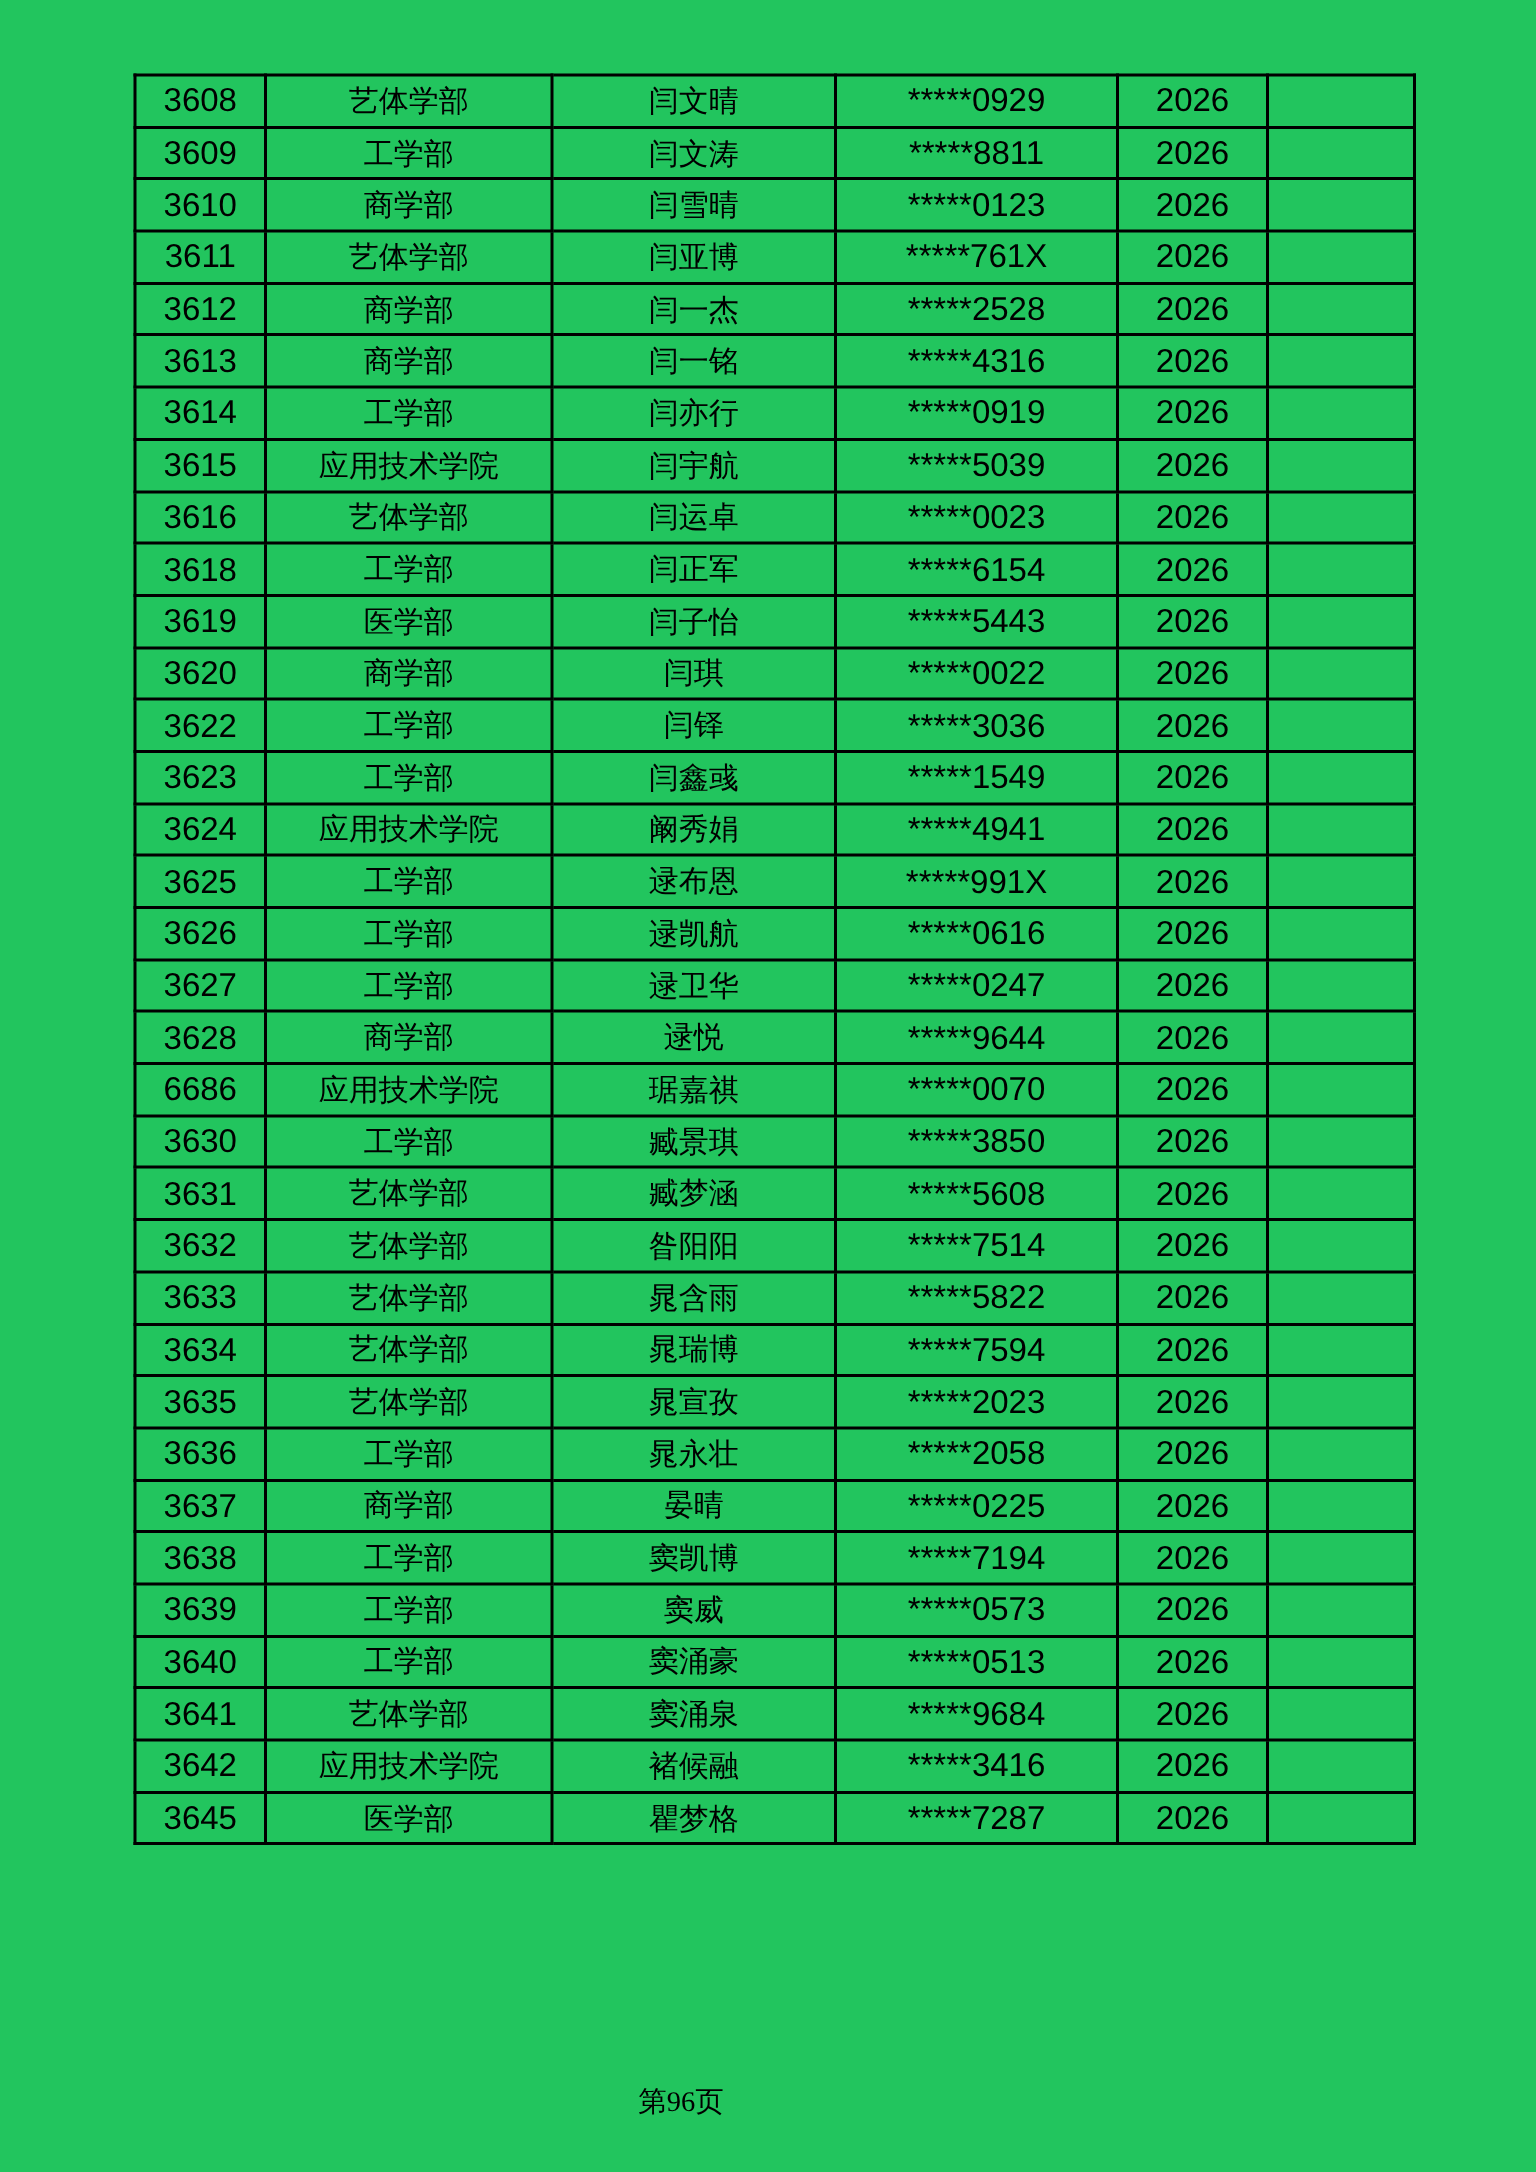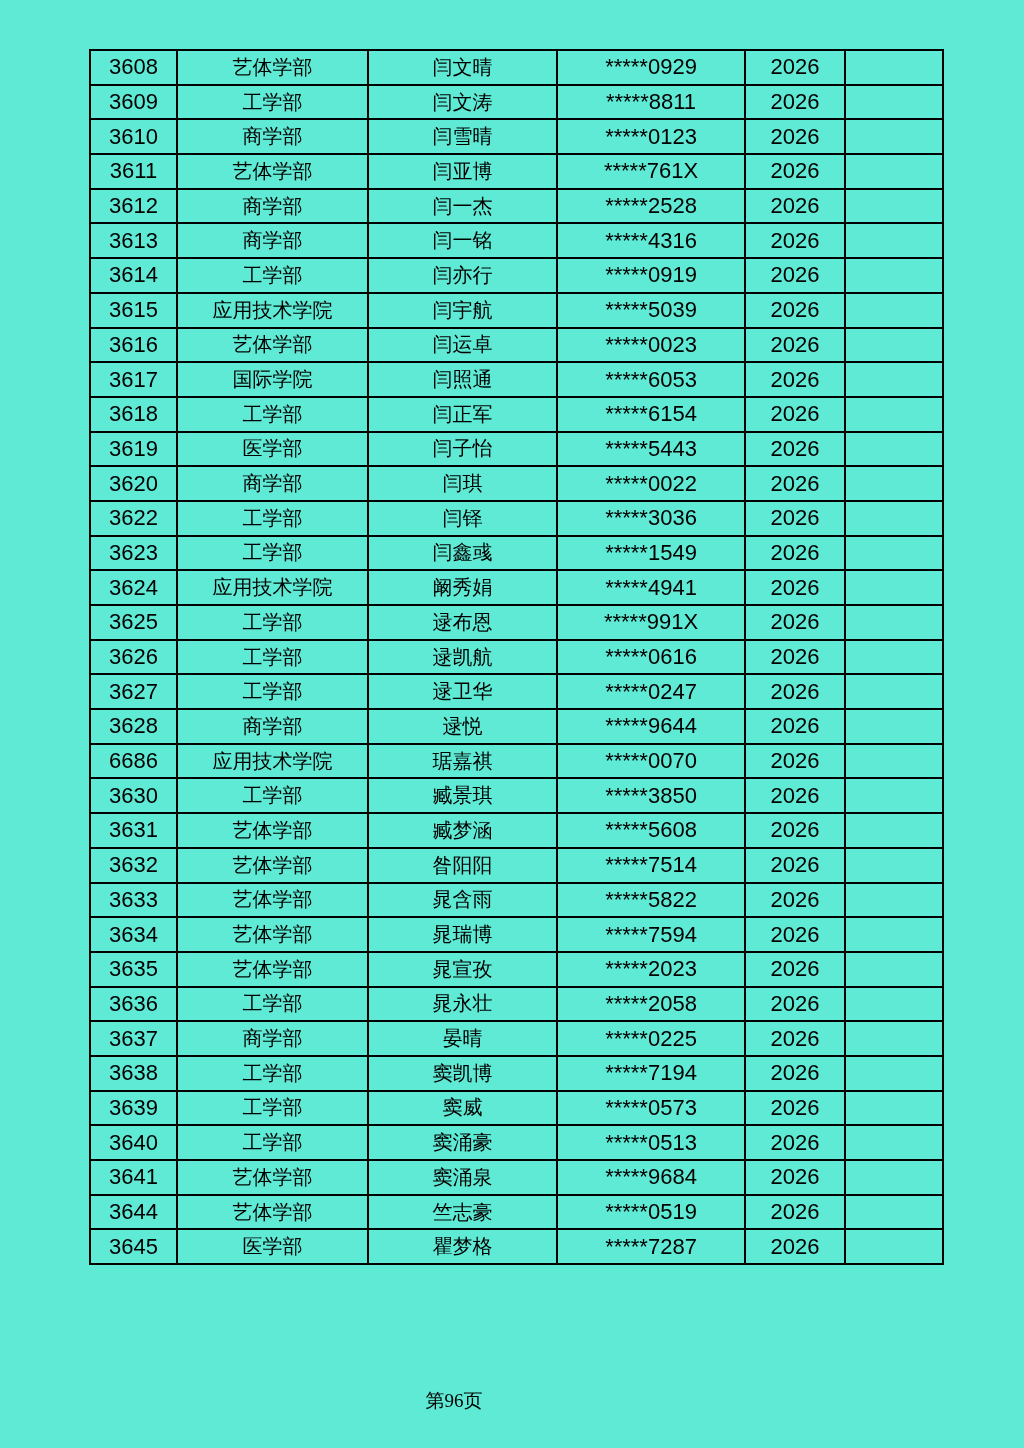--- a/index.html
+++ b/index.html
@@ -13,21 +13,21 @@
     color: #000000;
     font-family: "Liberation Sans", "DejaVu Sans", sans-serif;
     position: relative;
     overflow: hidden;
   }
   .page {
     position: absolute;
     left: 0; top: 0;
     width: 1024px;
     height: 1448px;
-    background: #5eead4;
+    background: #22c55e;
   }
   table.roster {
     position: absolute;
     left: 89px;
     top: 49px;
     border-collapse: collapse;
     table-layout: fixed;
     width: 853px;
   }
   table.roster td {
@@ -139,28 +139,20 @@
         </tr>
         <tr class="row">
           <td class="num">3616</td>
           <td class="zh">艺体学部</td>
           <td class="zh">闫运卓</td>
           <td class="num">*****0023</td>
           <td class="num">2026</td>
           <td class="num"></td>
         </tr>
         <tr class="row">
-          <td class="num">3617</td>
-          <td class="zh">国际学院</td>
-          <td class="zh">闫照通</td>
-          <td class="num">*****6053</td>
-          <td class="num">2026</td>
-          <td class="num"></td>
-        </tr>
-        <tr class="row">
           <td class="num">3618</td>
           <td class="zh">工学部</td>
           <td class="zh">闫正军</td>
           <td class="num">*****6154</td>
           <td class="num">2026</td>
           <td class="num"></td>
         </tr>
         <tr class="row">
           <td class="num">3619</td>
           <td class="zh">医学部</td>
@@ -331,24 +323,24 @@
         </tr>
         <tr class="row">
           <td class="num">3641</td>
           <td class="zh">艺体学部</td>
           <td class="zh">窦涌泉</td>
           <td class="num">*****9684</td>
           <td class="num">2026</td>
           <td class="num"></td>
         </tr>
         <tr class="row">
-          <td class="num">3644</td>
-          <td class="zh">艺体学部</td>
-          <td class="zh">竺志豪</td>
-          <td class="num">*****0519</td>
+          <td class="num">3642</td>
+          <td class="zh">应用技术学院</td>
+          <td class="zh">褚候融</td>
+          <td class="num">*****3416</td>
           <td class="num">2026</td>
           <td class="num"></td>
         </tr>
         <tr class="row">
           <td class="num">3645</td>
           <td class="zh">医学部</td>
           <td class="zh">瞿梦格</td>
           <td class="num">*****7287</td>
           <td class="num">2026</td>
           <td class="num"></td>

